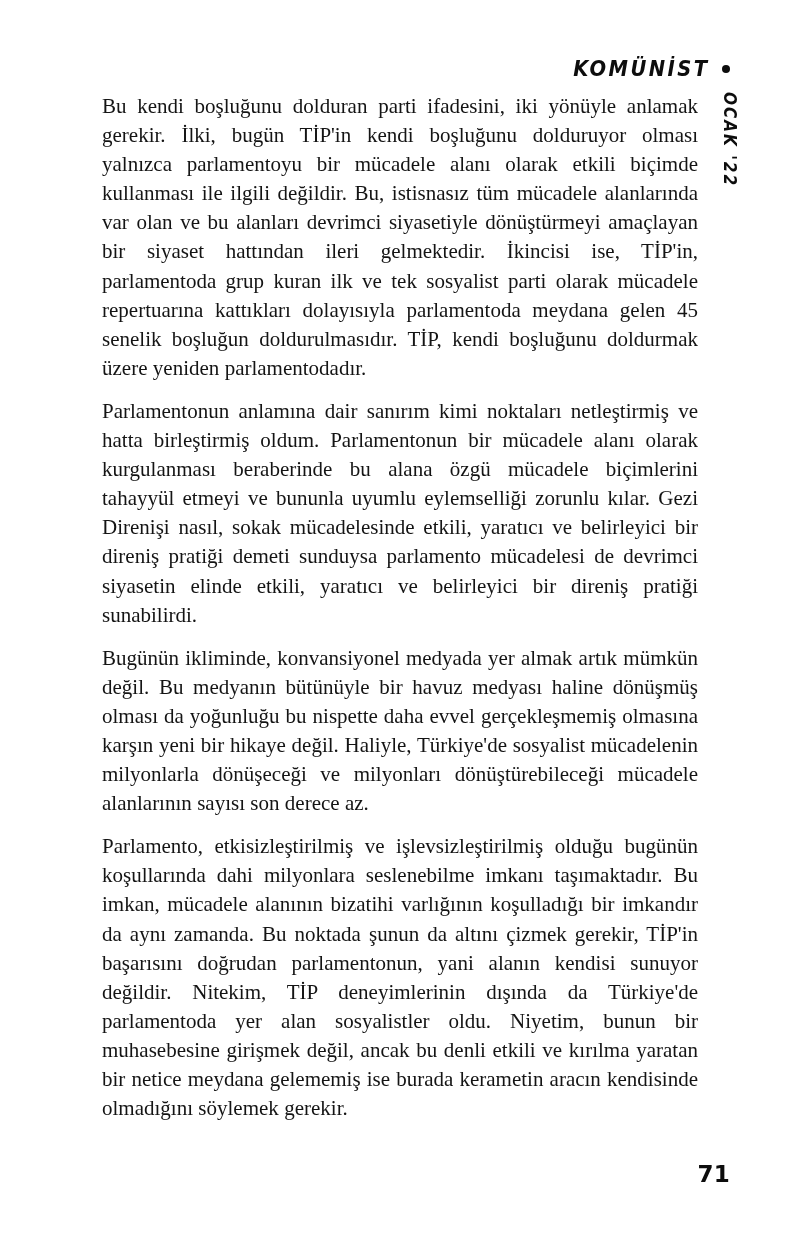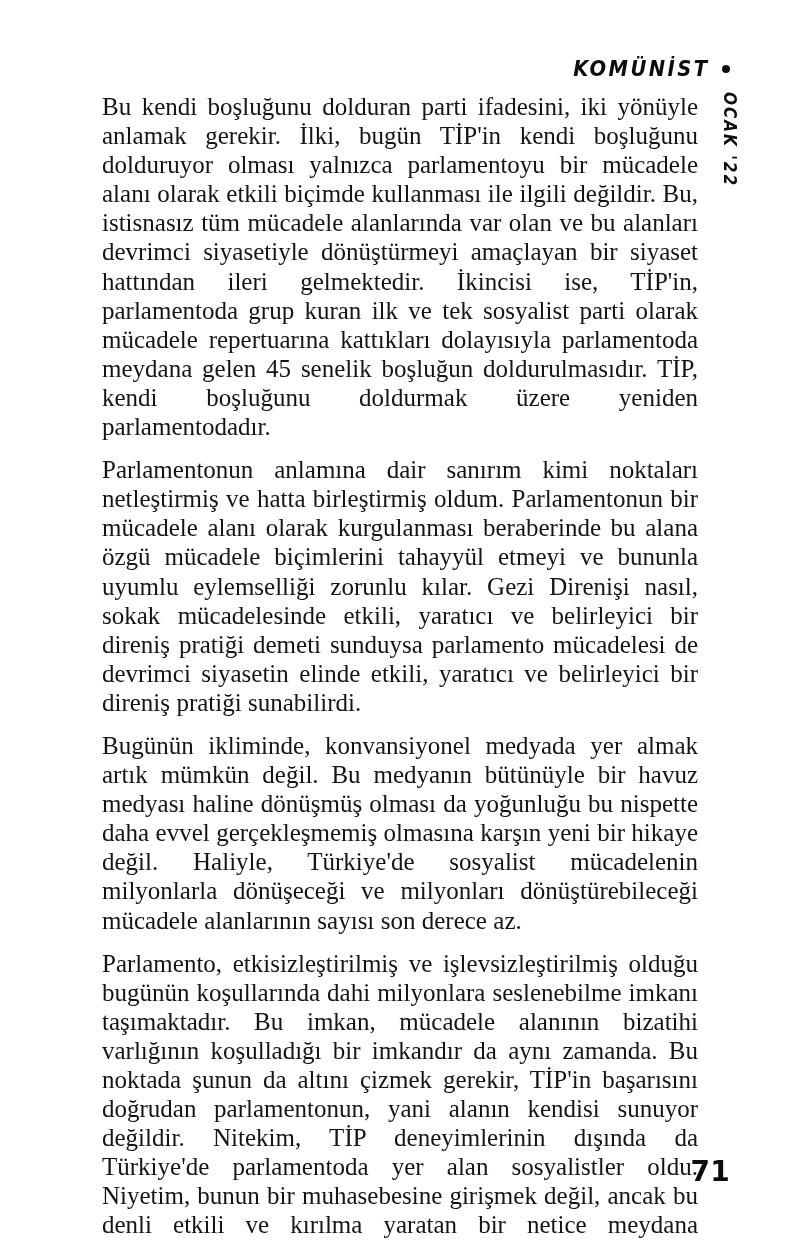--- a/index.html
+++ b/index.html
@@ -84,39 +84,39 @@
 
   
   .text-column {
     position: absolute;
     left: 102px;
     top: 92px;
     width: 596px;
   }
   .body-paragraph {
     margin: 0 0 14px 0;
-    font-size: 25px;
+    font-size: 21px;
     line-height: 29.1px;
     text-align: justify;
     text-justify: inter-word;
     hyphens: none;
     word-spacing: 0.1px;
   }
   .body-paragraph:last-child {
     margin-bottom: 12px;
   }
 
   
   .folio {
     position: absolute;
     right: 68px;
     bottom: 55px;
     font-family: "DejaVu Sans", "Liberation Sans", sans-serif;
     font-weight: bold;
-    font-size: 28px;
+    font-size: 23px;
     color: #0d0d0d;
     line-height: 1;
     letter-spacing: 0.3px;
     text-align: center;
   }
 </style>
 </head>
 <body>
 
 <div class="page">

